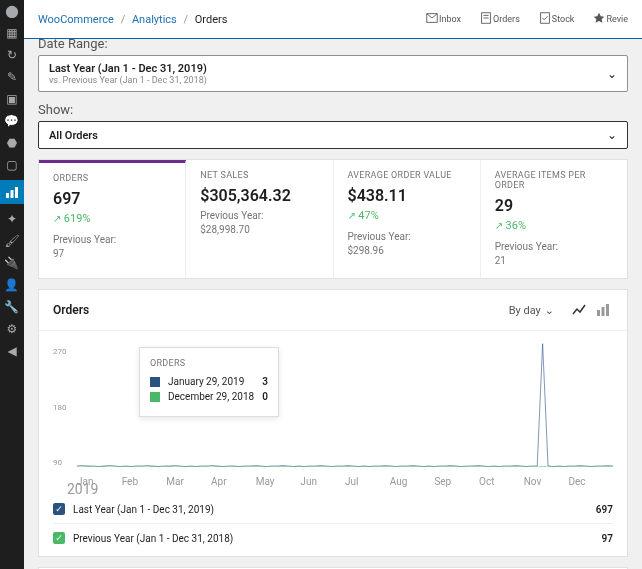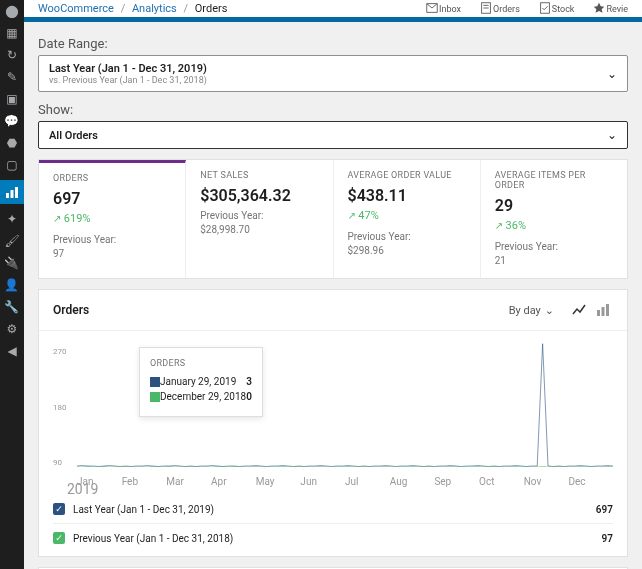--- a/index.html
+++ b/index.html
@@ -1,20 +1,20 @@
 <!DOCTYPE html>
 <html><head>
 <meta charset="utf-8">
 <style>
 *{box-sizing:border-box;margin:0;padding:0;font-family:-apple-system,BlinkMacSystemFont,"Segoe UI",Roboto,sans-serif}
 body{background:#f0f0f1;color:#1e1e1e;font-size:12px}
 .sidebar{position:fixed;left:0;top:0;bottom:0;width:24px;background:#1e1e1e;display:flex;flex-direction:column;align-items:center;padding-top:4px;gap:8px;z-index:10}
 .sidebar .ic{width:14px;height:14px;color:#a7aaad;display:flex;align-items:center;justify-content:center;cursor:pointer}
 .sidebar .ic.active{background:#007cba;color:#fff;width:24px;height:24px}
-.topbar{position:fixed;top:0;left:24px;right:0;height:22px;background:#fff;border-bottom:5px solid #0369a1;display:flex;align-items:center;padding:7px 14px;z-index:5}
+.topbar{position:fixed;top:0;left:24px;right:0;height:39px;background:#fff;border-bottom:1px solid #0369a1;display:flex;align-items:center;padding:7px 14px;z-index:5}
 .topbar .crumbs{flex:1;font-size:11px}
 .topbar .crumbs a{color:#2271b1;text-decoration:none}
 .topbar .crumbs .sep{color:#999;margin:0 4px}
 .topbar .icons{display:flex;gap:18px}
 .topbar .tb{display:flex;flex-direction:row;align-items:center;font-size:9px;color:#555;cursor:pointer}
 .topbar .tb svg{width:14px;height:14px;margin-bottom:2px}
 .main{margin-left:24px;padding:36px 14px 14px}
 .lbl{font-size:13px;color:#555;margin-bottom:4px}
 .select{background:#fff;border:1px solid #8c8f94;border-radius:2px;padding:6px 10px;display:flex;align-items:center;justify-content:space-between;cursor:pointer;margin-bottom:10px}
 .select.hl{border:1.5px solid #2c3338}
@@ -38,21 +38,21 @@
 .vt{width:20px;height:20px;display:flex;align-items:center;justify-content:center;cursor:pointer;color:#999}
 .vt.active{color:#333}
 .chart-body{position:relative;height:160px;padding:8px 14px 24px}
 .ylabels{position:absolute;left:14px;top:16px;bottom:24px;width:20px;display:flex;flex-direction:column;justify-content:space-between;font-size:8px;color:#999}
 .plot{position:absolute;left:38px;right:14px;top:8px;bottom:24px}
 .xlabels{position:absolute;left:38px;right:14px;bottom:4px;display:flex;justify-content:space-between;font-size:10px;color:#999}
 .xlab{flex:1;text-align:left}
 .xtra{position:absolute;left:28px;bottom:-6px;font-size:14px;color:#999}
 .tooltip{position:absolute;background:#fff;border:1px solid #ddd;box-shadow:0 2px 6px rgba(0,0,0,.1);padding:10px;font-size:10px;z-index:20}
 .tooltip .tt-title{text-transform:uppercase;font-size:9px;color:#757575;margin-bottom:8px;letter-spacing:.3px}
-.tooltip .tt-row{display:flex;align-items:center;margin-bottom:4px}
+.tooltip .tt-row{display:flex;align-items:center;gap:8px;margin-bottom:4px}
 .tooltip .sq{width:10px;height:10px}
 .tooltip .sq.a{background:#2c5282}
 .tooltip .sq.b{background:#4ab866}
 .tooltip .tt-label{flex:1}
 .tooltip .tt-val{font-weight:600}
 .legend{padding:8px 14px}
 .legend .lrow{display:flex;align-items:center;gap:8px;padding:4px 0;font-size:10px}
 .legend .lrow:first-child{border-bottom:1px solid #eee;padding-bottom:8px;margin-bottom:4px}
 .legend .chk{width:12px;height:12px;border-radius:2px;display:flex;align-items:center;justify-content:center;color:#fff;font-size:9px}
 .legend .chk.a{background:#2c5282}

